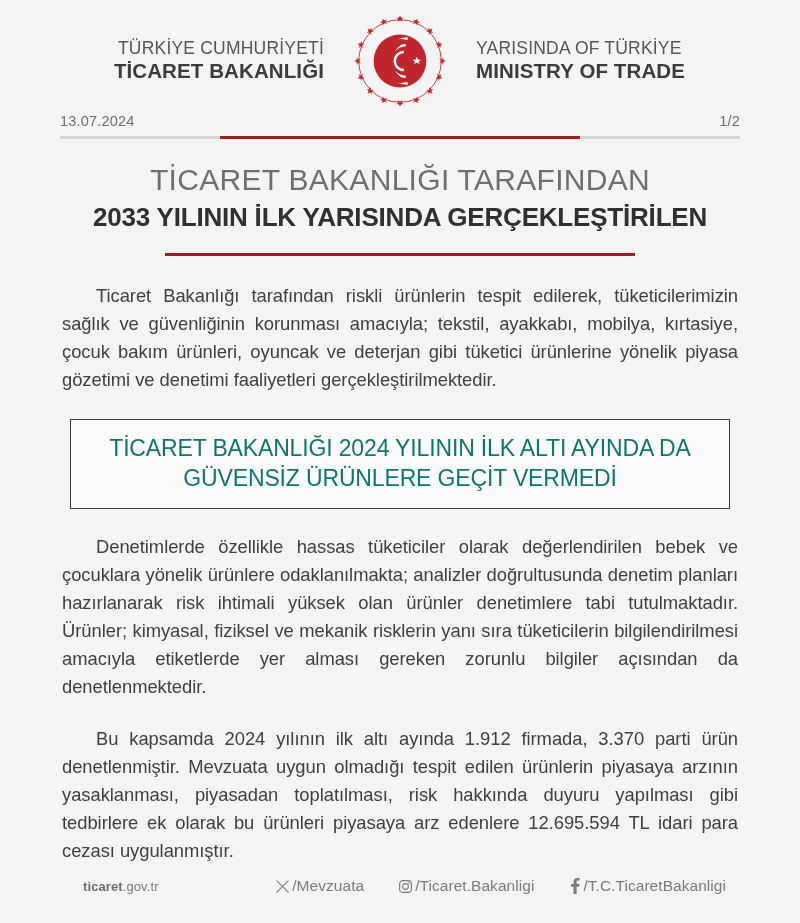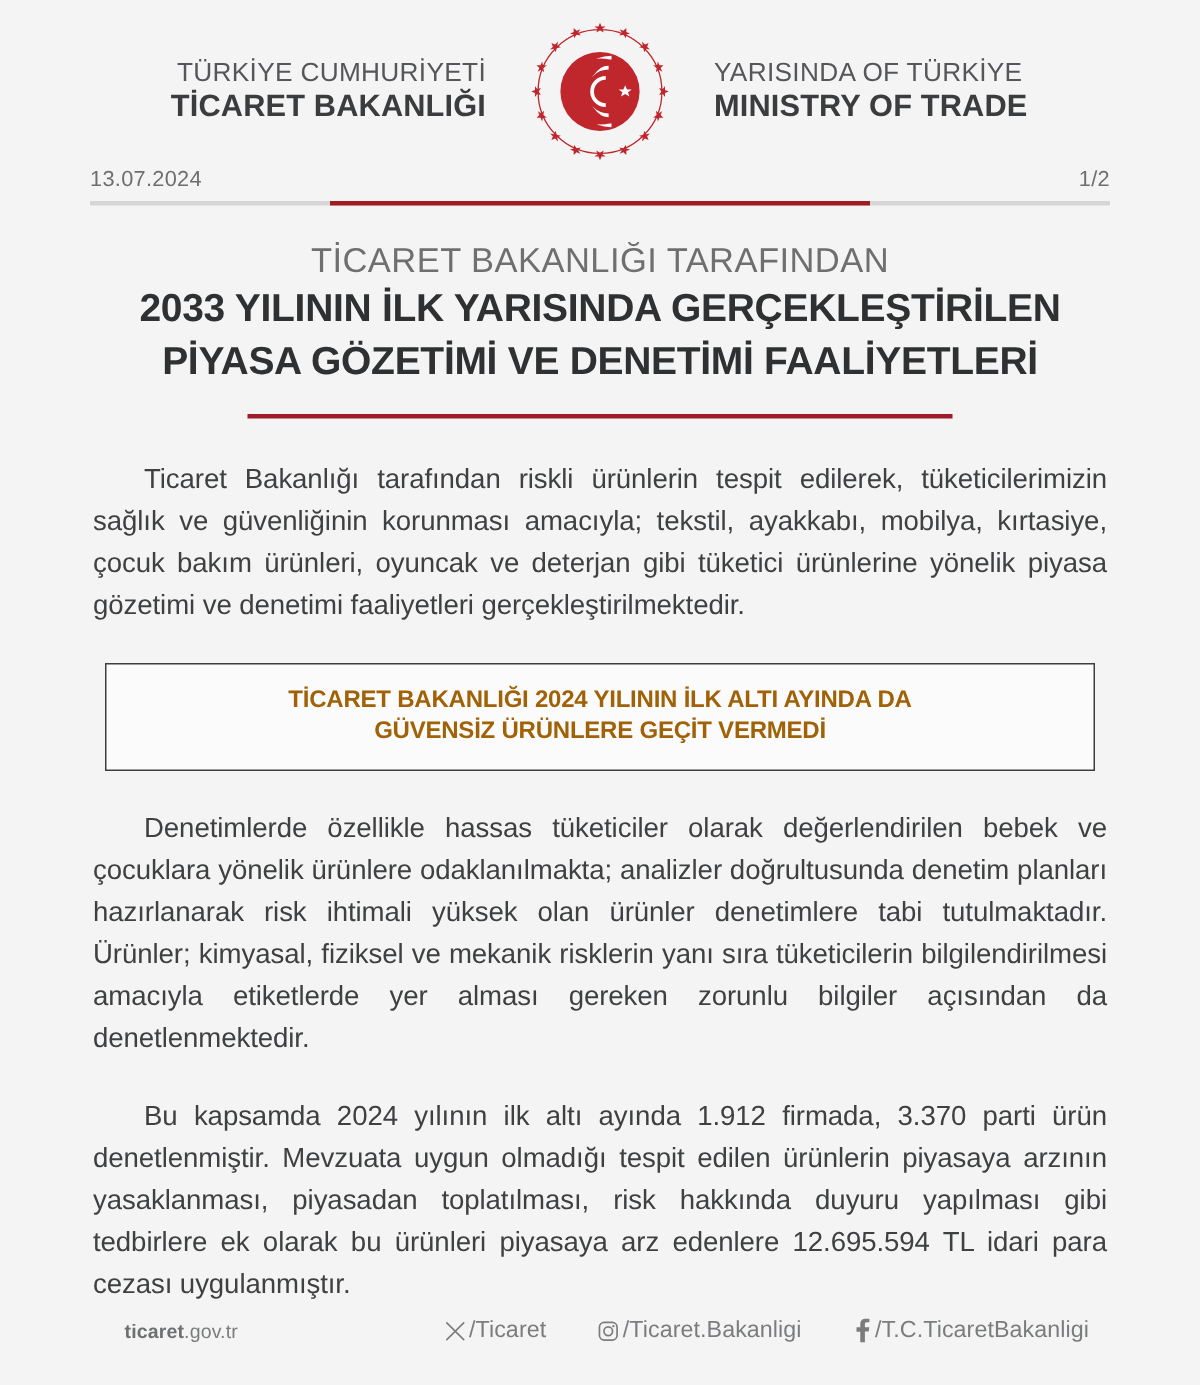--- a/index.html
+++ b/index.html
@@ -100,21 +100,21 @@
     height: 3px;
     background: #a01c23;
   }
 
   
   .title-zone {
     text-align: center;
     padding: 22px 55px 0 55px;
   }
   .title-kicker {
-    font-size: 23px;
+    font-size: 30px;
     font-weight: 400;
     color: #6f6f71;
     letter-spacing: 0.3px;
     line-height: 1.22;
   }
   .title-main {
     font-size: 26px;
     font-weight: 700;
     color: #2f3031;
     letter-spacing: -0.2px;
@@ -147,23 +147,23 @@
 
   
   .callout {
     border: 1.5px solid #3d3e40;
     background: #fbfbfb;
     margin: 25px 8px 0 8px;
     padding: 14px 22px 15px 22px;
     text-align: center;
   }
   .callout-text {
-    font-size: 16px;
-    font-weight: 700;
-    color: #a16207;
+    font-size: 23px;
+    font-weight: 400;
+    color: #0f766e;
     line-height: 1.3;
     letter-spacing: -0.15px;
   }
 
   
   .footer {
     margin: 0 62px;
     padding-bottom: 18px;
     display: flex;
     align-items: center;
@@ -321,21 +321,20 @@
   </div>
 
   <div class="rule-wrap">
     <div class="rule-base"></div>
     <div class="rule-accent"></div>
   </div>
 
   <div class="title-zone">
     <div class="title-kicker">TİCARET BAKANLIĞI TARAFINDAN</div>
     <div class="title-main">2033 YILININ İLK YARISINDA GERÇEKLEŞTİRİLEN</div>
-    <div class="title-main">PİYASA GÖZETİMİ VE DENETİMİ FAALİYETLERİ</div>
     <div class="title-rule"></div>
   </div>
 
   <div class="content">
 
     <p class="para">Ticaret Bakanlığı tarafından riskli ürünlerin tespit edilerek, tüketicilerimizin sağlık ve güvenliğinin korunması amacıyla; tekstil, ayakkabı, mobilya, kırtasiye, çocuk bakım ürünleri, oyuncak ve deterjan gibi tüketici ürünlerine yönelik piyasa gözetimi ve denetimi faaliyetleri gerçekleştirilmektedir.</p>
 
     <div class="callout">
       <div class="callout-text">TİCARET BAKANLIĞI 2024 YILININ İLK ALTI AYINDA DA</div>
       <div class="callout-text">GÜVENSİZ ÜRÜNLERE GEÇİT VERMEDİ</div>
@@ -353,21 +352,21 @@
 
     <div class="socials">
 
       <div class="social">
         <span>
           <svg width="15" height="15" viewBox="0 0 24 24" fill="none" stroke="#7b7c7e" stroke-width="1.7" stroke-linecap="round">
             <line x1="3" y1="3" x2="21" y2="21"></line>
             <line x1="21" y1="3" x2="3" y2="21"></line>
           </svg>
         </span>
-        <span>/Ticaret</span>
+        <span>/Mevzuata</span>
       </div>
 
       <div class="social">
         <span>
           <svg width="15" height="15" viewBox="0 0 24 24" fill="none" stroke="#7b7c7e" stroke-width="1.8">
             <rect x="2.6" y="2.6" width="18.8" height="18.8" rx="5.2"></rect>
             <circle cx="12" cy="12" r="4.6"></circle>
             <circle cx="17.5" cy="6.5" r="1.25" fill="#7b7c7e" stroke="none"></circle>
           </svg>
         </span>

